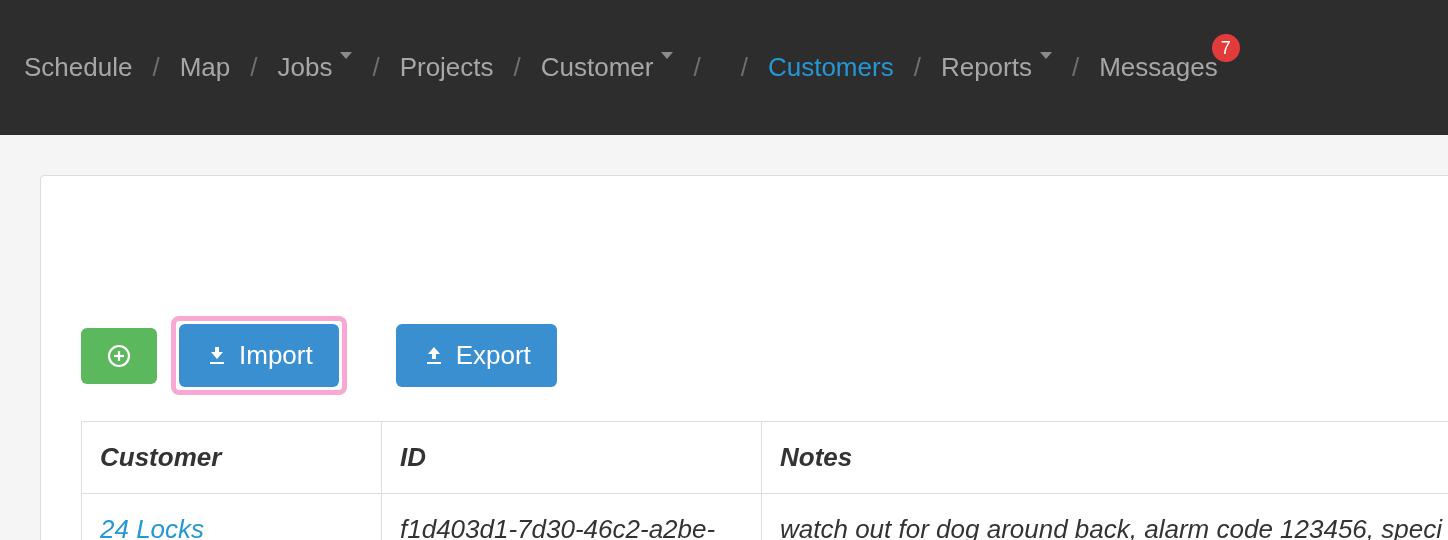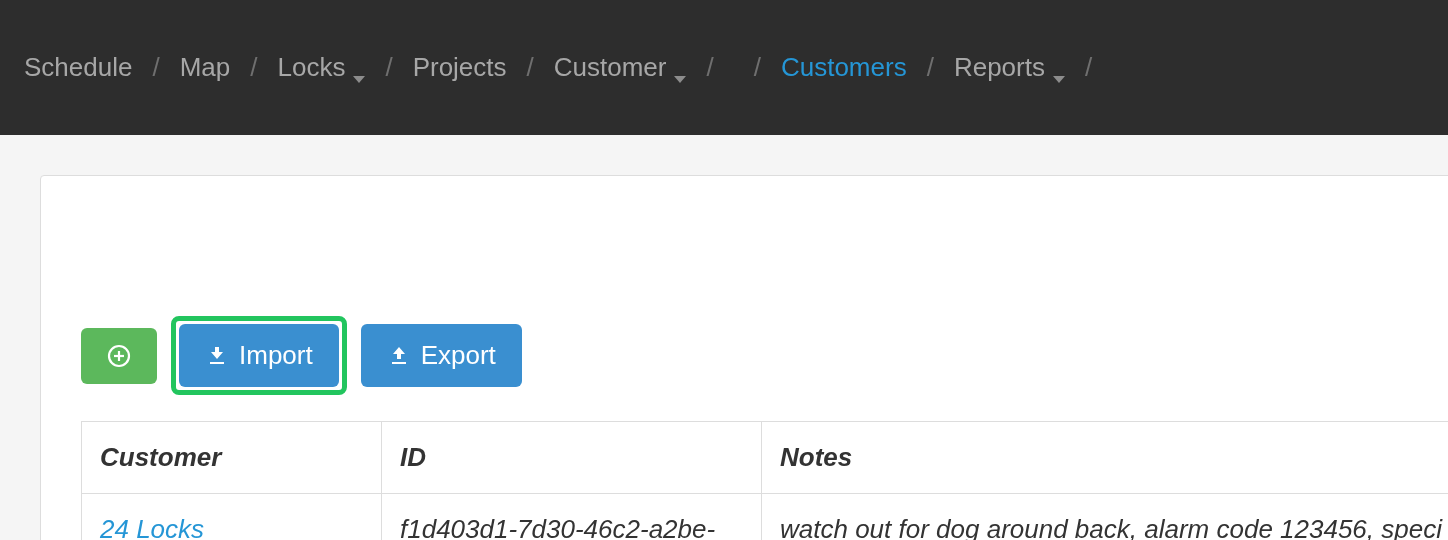--- a/index.html
+++ b/index.html
@@ -12,21 +12,21 @@
   }
   .navbar {
     background: #2d2d2d;
     height: 135px;
     display: flex;
     align-items: center;
     padding: 0 24px;
   }
   .nav-item {
     display: inline-flex;
-    align-items: flex-end;
+    align-items: flex-start;
     color: #a7a7a7;
     font-size: 26px;
     cursor: pointer;
     position: relative;
   }
   .nav-item.active {
     color: #2596d6;
   }
   .nav-sep {
     color: #6f6f6f;
@@ -79,23 +79,23 @@
     align-items: center;
     gap: 10px;
     padding: 16px 26px;
     border-radius: 6px;
     font-size: 26px;
     color: #fff;
     cursor: pointer;
     border: none;
   }
   .btn-green { background: #5cb85c; }
-  .btn-blue  { background: #3a8fd0; }
+  .btn-blue  { background: #3a8fd0; margin-left: 35px; }
   .highlight-box {
-    border: 5px solid #22c55e;
+    border: 5px solid #f9a8d4;
     border-radius: 8px;
     padding: 3px;
     display: inline-flex;
   }
   .highlight-box .btn { margin: 0; }
   .icon { display:inline-flex; width:24px; height:24px; }
   svg { display:block; }
   table {
     border-collapse: collapse;
     width: 1380px;
@@ -123,21 +123,21 @@
     <span>Schedule</span>
   </span>
   <span class="nav-sep">/</span>
 
   <span class="nav-item">
     <span>Map</span>
   </span>
   <span class="nav-sep">/</span>
 
   <span class="nav-item">
-    <span>Locks</span>
+    <span>Jobs</span>
     <span class="caret-down"></span>
   </span>
   <span class="nav-sep">/</span>
 
   <span class="nav-item">
     <span>Projects</span>
   </span>
   <span class="nav-sep">/</span>
 
   <span class="nav-item">
@@ -152,20 +152,24 @@
     <span>Customers</span>
   </span>
   <span class="nav-sep">/</span>
 
   <span class="nav-item">
     <span>Reports</span>
     <span class="caret-down"></span>
   </span>
   <span class="nav-sep">/</span>
 
+  <span class="nav-item">
+    <span>Messages</span>
+    <span class="badge">7</span>
+  </span>
 </div>
 
 <div class="content-wrap">
   <div class="panel">
 
     <div class="btn-row">
       <button class="btn btn-green">
         <span class="icon">
           <svg viewBox="0 0 24 24" width="24" height="24" fill="#fff">
               <circle cx="12" cy="12" r="10" fill="none" stroke="#fff" stroke-width="2.2"></circle>

